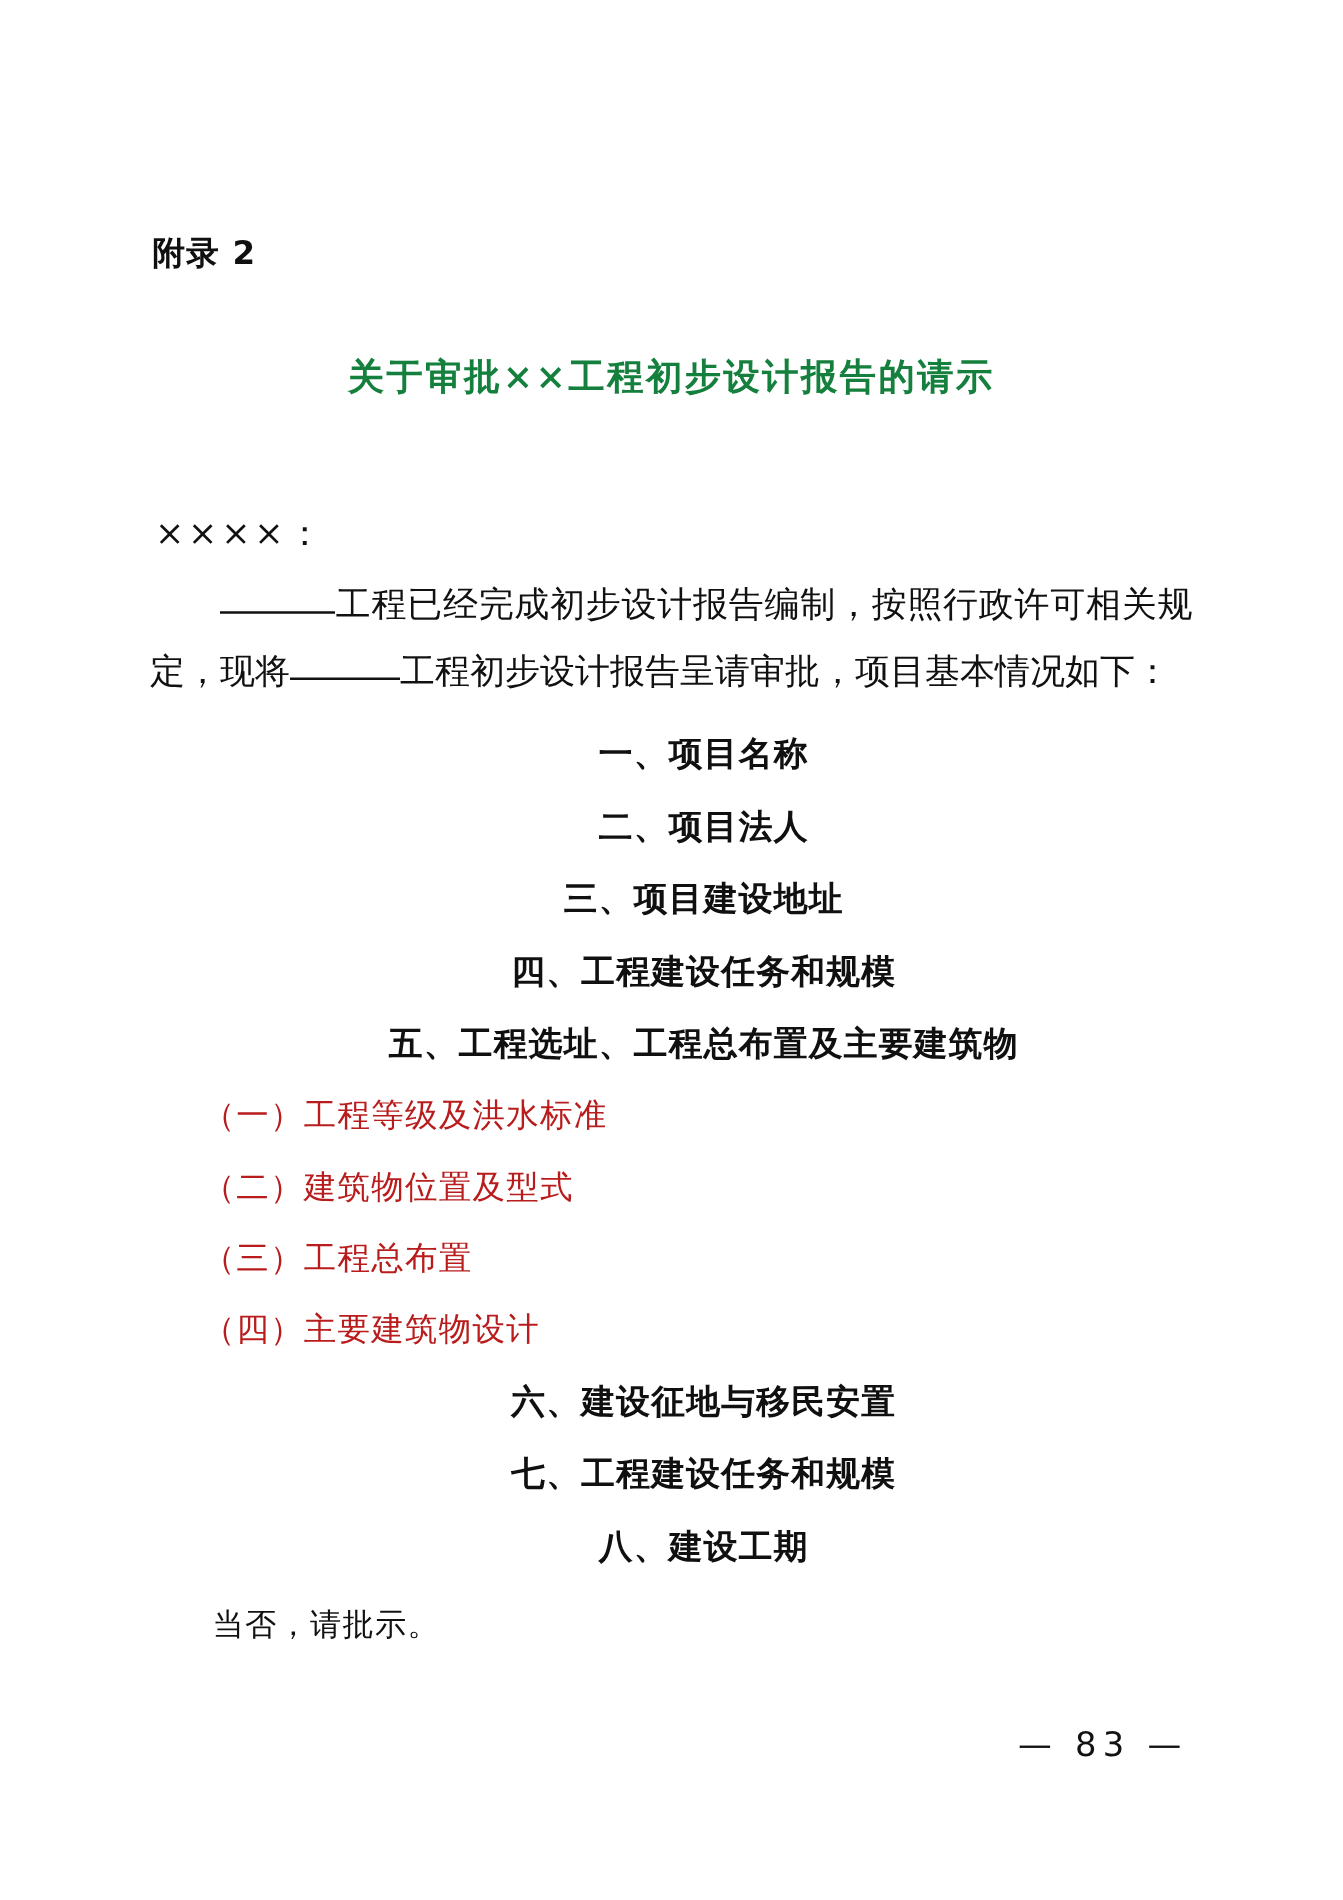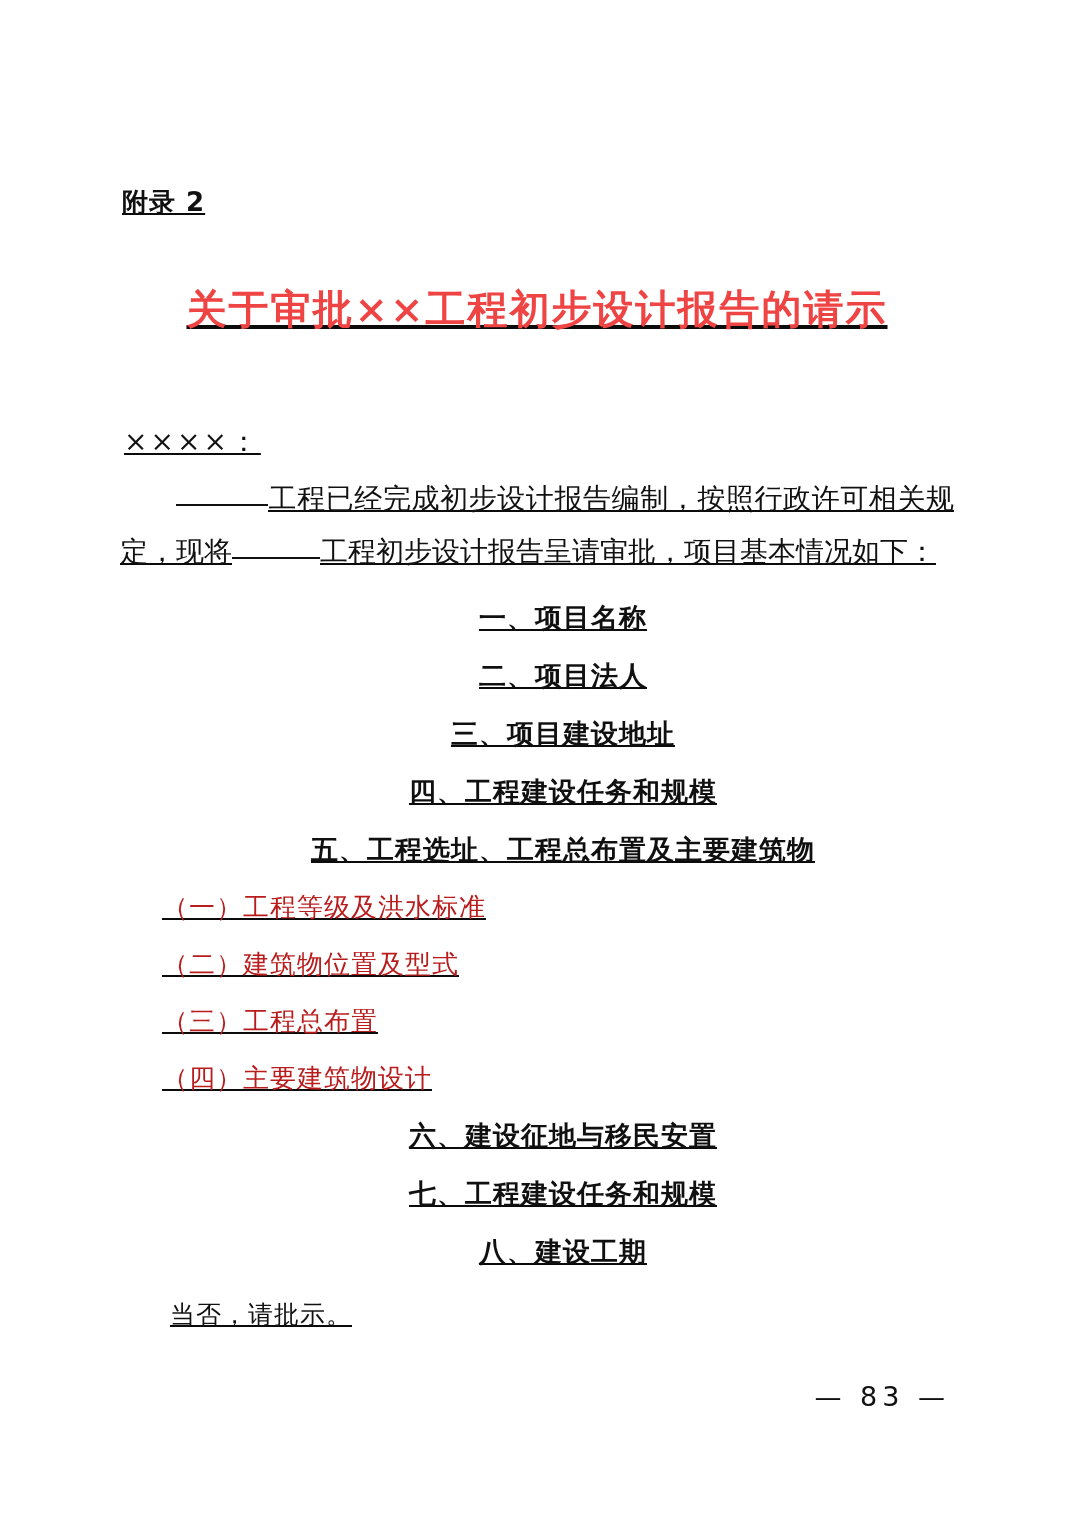--- a/index.html
+++ b/index.html
@@ -15,37 +15,36 @@
     position: relative;
     overflow: hidden;
   }
   .page {
     position: absolute;
     left: 0; top: 0;
     width: 1074px;
     height: 1520px;
     box-sizing: border-box;
     padding: 185px 120px 0 120px;
-    text-decoration: underline;
   }
   .appendix-label {
     font-family: "DejaVu Sans", "Liberation Sans", sans-serif;
     font-weight: bold;
     font-size: 26px;
     letter-spacing: 1px;
     color: #101010;
     margin: 0 0 0 2px;
   }
   .doc-title {
     text-align: center;
     font-family: "DejaVu Serif", "Liberation Serif", serif;
     font-weight: bold;
-    font-size: 40px;
+    font-size: 29px;
     letter-spacing: 2px;
-    color: #ef4444;
+    color: #15803d;
     margin: 62px 0 0 0;
     white-space: nowrap;
   }
   .addressee {
     font-size: 28px;
     letter-spacing: 3px;
     margin: 86px 0 0 4px;
     color: #111;
   }
   .body-para {

